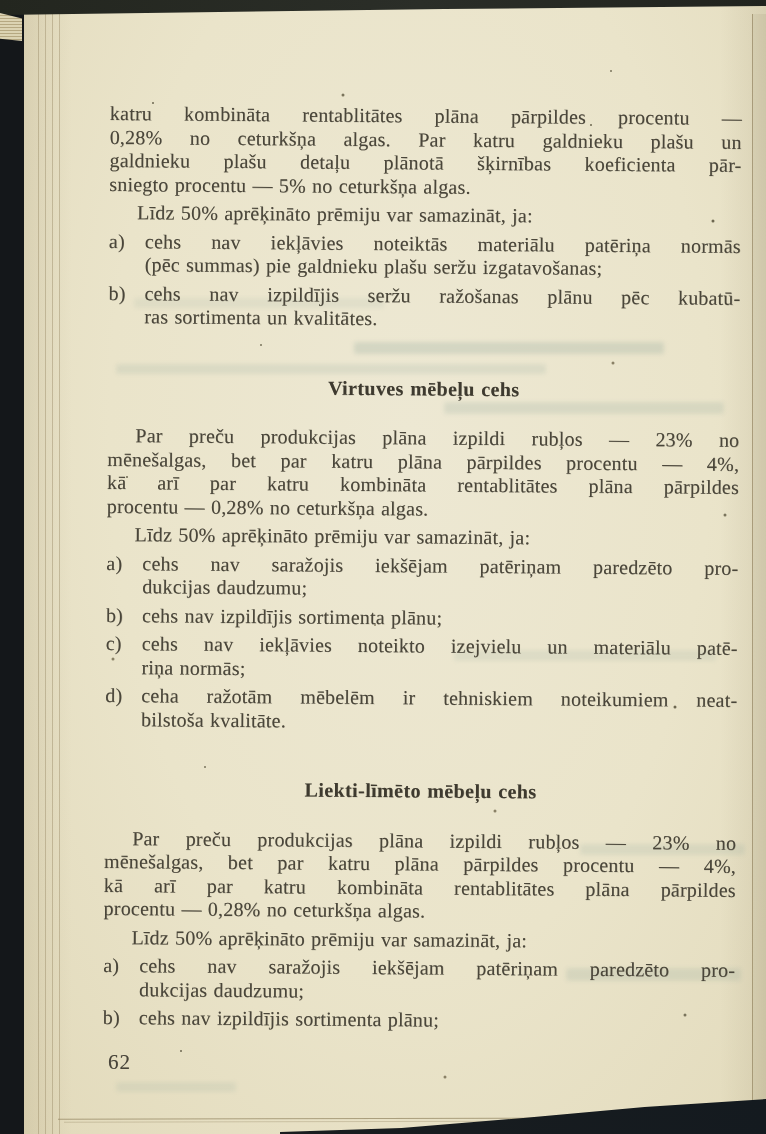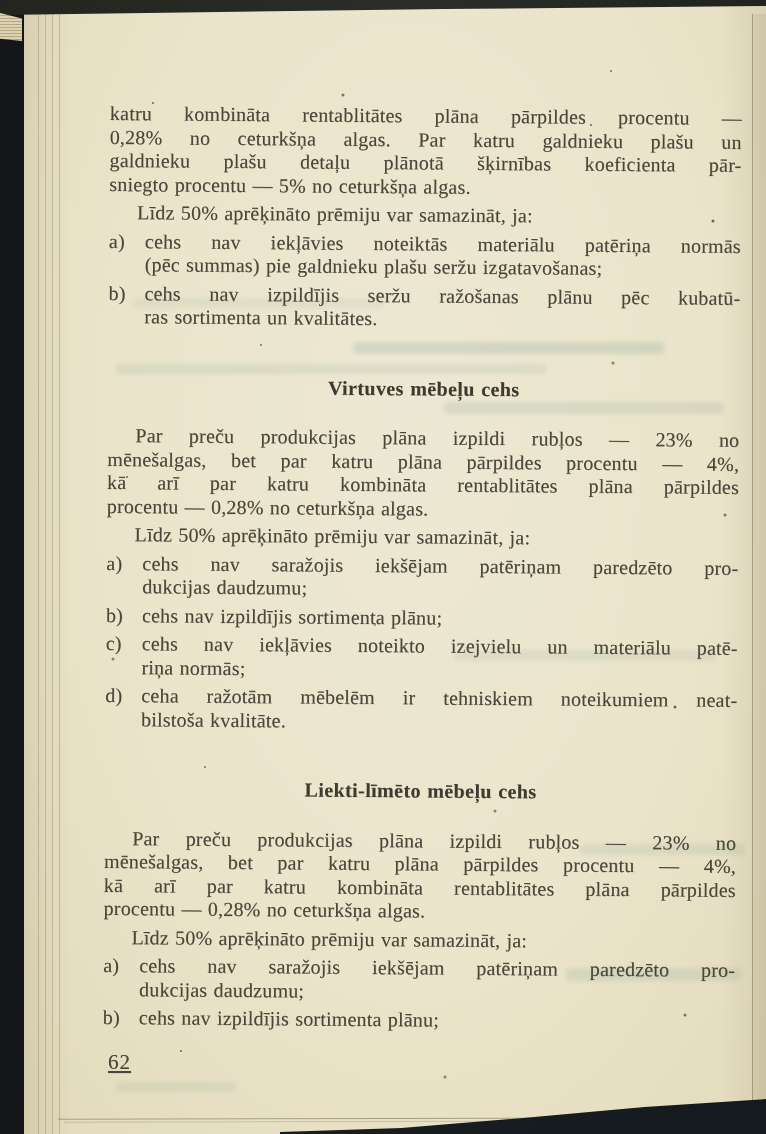--- a/index.html
+++ b/index.html
@@ -107,21 +107,20 @@
   .item .label{position:absolute;left:0;top:0;}
   .heading{
     margin:46px 0 26px;text-align:center;
     font-size:20px;font-weight:700;color:#3e3a2f;
     letter-spacing:.4px;
   }
   .page-number{
     position:absolute;left:84px;top:1044px;
     font-size:21px;color:#48443a;letter-spacing:1px;
     text-shadow:.3px .3px .6px rgba(66,60,48,.35);
-    text-decoration:underline;
   }
 </style>
 </head>
 <body>
 
 <div class="scan">
 
   <div class="page">
     <div class="left-stack"></div>
     <div class="fold-right"></div>

